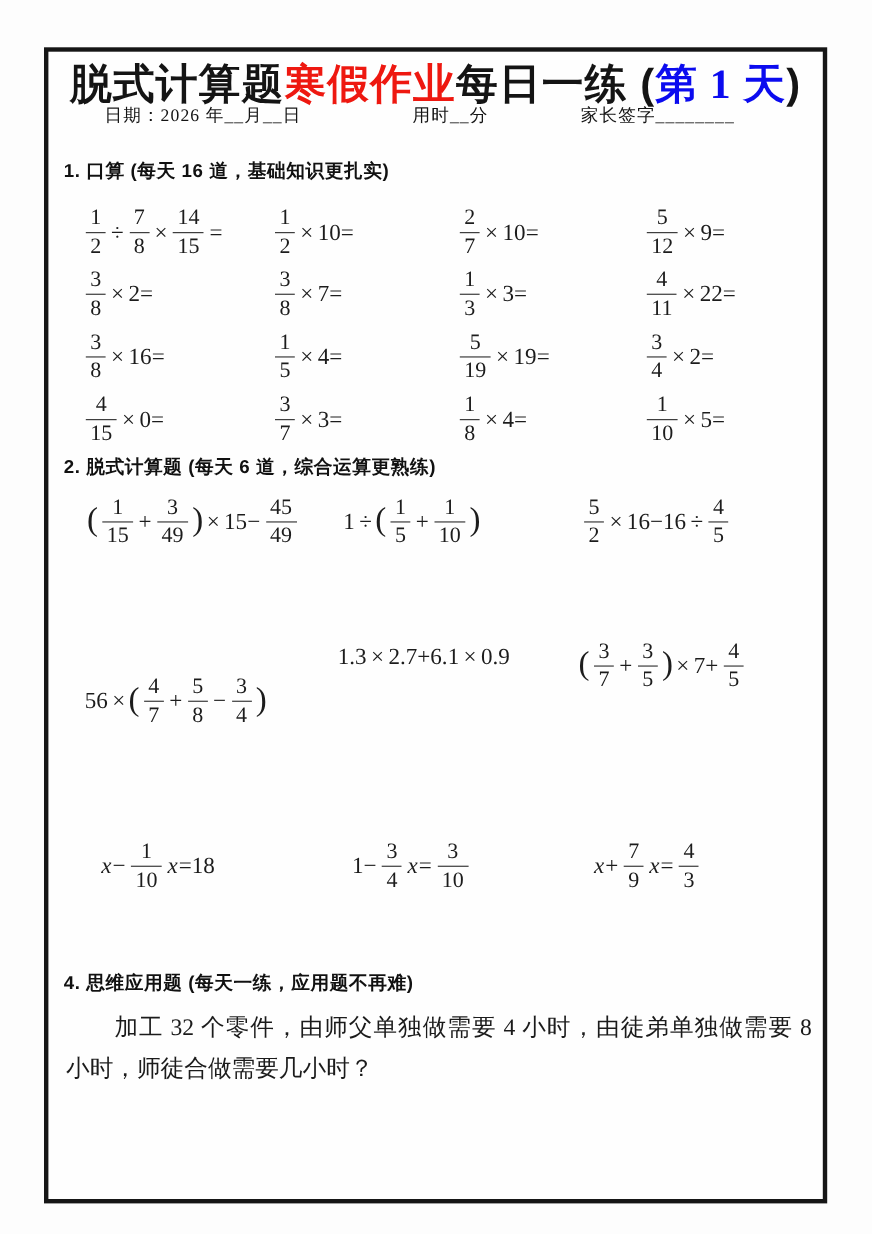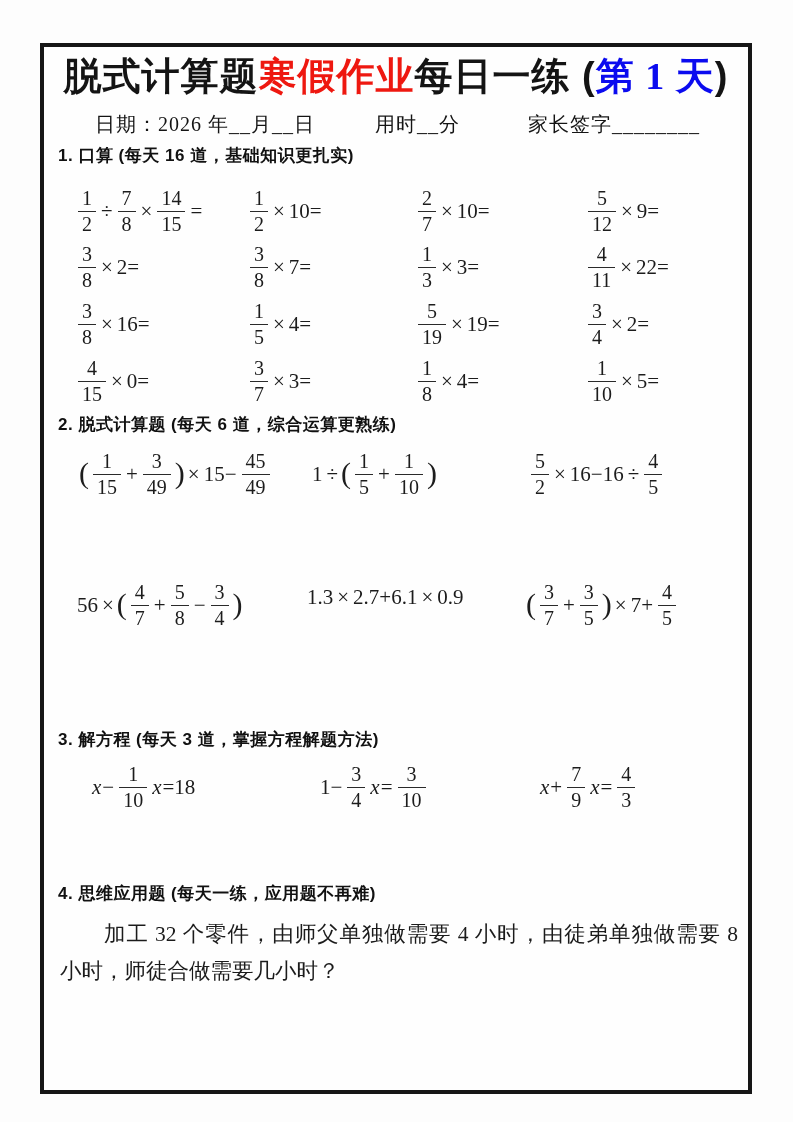--- a/index.html
+++ b/index.html
@@ -16,21 +16,21 @@
     position:absolute; left:40px; top:43px; width:712px; height:1051px;
     border:4px solid #161616; background:#fefefe;
   }
   .title {
     position:absolute; left:0; right:0; top:4px;
     text-align:center;
     font-family:"Liberation Sans", sans-serif;
     font-weight:bold; font-size:38px; letter-spacing:1px;
     white-space:nowrap;
   }
-  .meta-line { position:absolute; top:64px; left:0; right:0; height:30px; font-size:20px;font-family:Liberation Serif, serif; }
+  .meta-line { position:absolute; top:48px; left:0; right:0; height:30px; font-size:16px;font-family:Liberation Serif, serif; }
   .meta-line .mfield { position:absolute; white-space:nowrap; letter-spacing:1px; }
   .mfield.date { left:51px; }
   .mfield.time { left:331px; }
   .mfield.sign { left:484px; }
 
   .sec-heading {
     position:absolute; left:14px;
     font-family:"Liberation Sans", sans-serif;
     font-weight:bold; font-size:17px; color:#111;
     white-space:nowrap; letter-spacing:0.5px;
@@ -251,21 +251,21 @@
           <span class="den">2</span>
         </span>
         <span class="tok">×</span>
         <span class="tok">16−16</span>
         <span class="tok">÷</span>
         <span class="frac">
           <span class="num">4</span>
           <span class="den">5</span>
         </span>
       </div>
-    <div class="cell" style="left:31px;top:530px">
+    <div class="cell" style="left:31px;top:562px">
         <span class="tok">56</span>
         <span class="tok">×</span>
         <span class="paren">(</span>
         <span class="frac">
           <span class="num">4</span>
           <span class="den">7</span>
         </span>
         <span class="tok">+</span>
         <span class="frac">
           <span class="num">5</span>
@@ -298,21 +298,20 @@
         </span>
         <span class="paren">)</span>
         <span class="tok">×</span>
         <span class="tok">7+</span>
         <span class="frac">
           <span class="num">4</span>
           <span class="den">5</span>
         </span>
       </div>
 
-    <h2 class="sec-heading" style="top:681px">3. 解方程 (每天 3 道，掌握方程解题方法)</h2>
     <div class="cell" style="left:46px;top:712px">
         <span class="tok"><i>x</i>−</span>
         <span class="frac">
           <span class="num">1</span>
           <span class="den">10</span>
         </span>
         <span class="tok"><i>x</i>=18</span>
       </div>
     <div class="cell" style="left:274px;top:712px">
         <span class="tok">1−</span>

